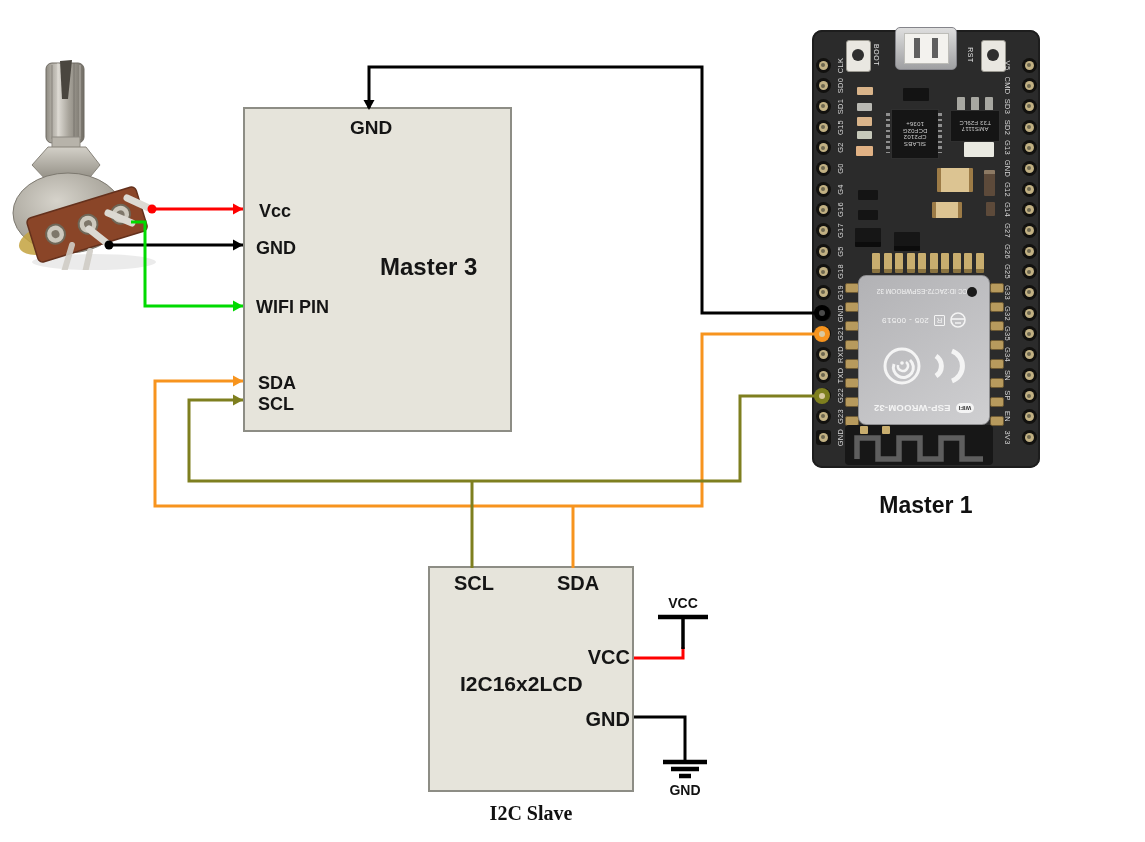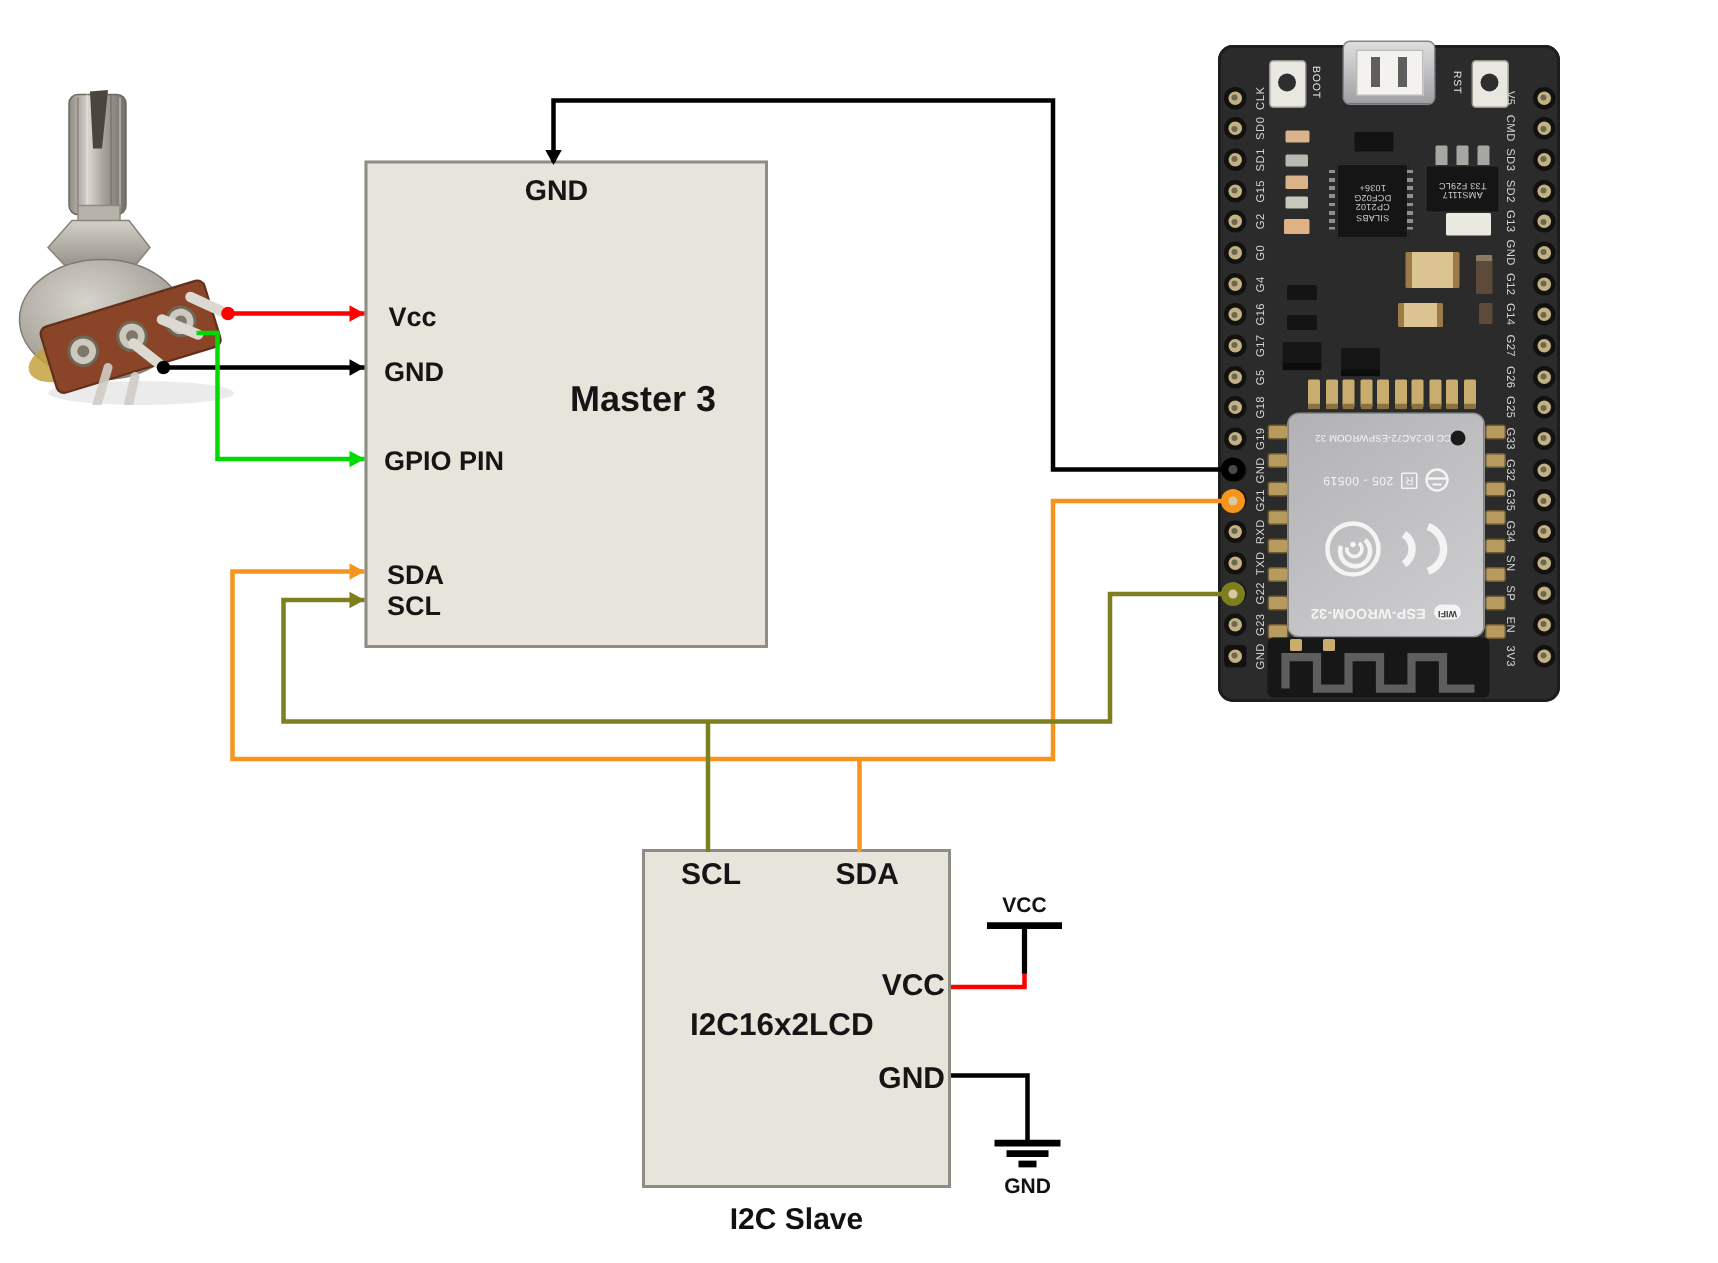--- a/index.html
+++ b/index.html
@@ -117,21 +117,21 @@
       <line x1="70" y1="190" x2="60" y2="224"></line>
       <line x1="88" y1="196" x2="80" y2="231"></line>
     </g>
   </svg>
 
   <div class="box" style="left:243px;top:107px;width:269px;height:325px;">
     <div class="lbl" style="left:96px;top:8px;width:60px;text-align:center;font-size:19px;">GND</div>
     <div class="lbl" style="left:14px;top:92px;font-size:18px;">Vcc</div>
     <div class="lbl" style="left:11px;top:129px;font-size:18px;">GND</div>
     <div class="lbl" style="left:135px;top:144px;font-size:24px;">Master 3</div>
-    <div class="lbl" style="left:11px;top:188px;font-size:18px;">GPIO PIN</div>
+    <div class="lbl" style="left:11px;top:188px;font-size:18px;">WIFI PIN</div>
     <div class="lbl" style="left:13px;top:264px;font-size:18px;">SDA</div>
     <div class="lbl" style="left:13px;top:285px;font-size:18px;">SCL</div>
   </div>
 
   <div id="esp32-board">
 
     <div class="btn" style="left:34px;top:10px;"></div>
     <div class="btn-lbl rot-cw" style="left:47px;top:20px;">BOOT</div>
     <div id="usb-conn">
       <div id="usb-inner">
@@ -316,29 +316,30 @@
         <div class="pin-lbl rot-cw" style="left: 180px; top: 339.505px; text-align: center;">SN</div>
         <div class="pin" style="left: 209.5px; top: 358.172px;"></div>
         <div class="pin-lbl rot-cw" style="left: 180px; top: 360.172px; text-align: center;">SP</div>
         <div class="pin" style="left: 209.5px; top: 378.839px;"></div>
         <div class="pin-lbl rot-cw" style="left: 180px; top: 380.839px; text-align: center;">EN</div>
         <div class="pin" style="left: 209.5px; top: 399.506px;"></div>
         <div class="pin-lbl rot-cw" style="left: 180px; top: 401.506px; text-align: center;">3V3</div>
       </div>
   </div>
 
+  <div class="caption" style="left:812px;top:492px;width:228px;font-size:23px;">Master 1</div>
 
   <div class="box" style="left:428px;top:566px;width:206px;height:226px;">
     <div class="lbl" style="left:24px;top:4px;font-size:20px;">SCL</div>
     <div class="lbl" style="left:127px;top:4px;font-size:20px;">SDA</div>
     <div class="lbl" style="right:2px;top:78px;font-size:20px;">VCC</div>
     <div class="lbl" style="left:30px;top:104px;font-size:21px;">I2C16x2LCD</div>
     <div class="lbl" style="right:2px;top:140px;font-size:20px;">GND</div>
   </div>
-  <div class="caption" style="left:428px;top:802px;width:206px;font-size:20px;">I2C Slave</div>
+  <div class="caption" style="left:428px;top:802px;width:206px;font-size:20px;font-family:Liberation Serif, serif;">I2C Slave</div>
 
   <div class="sym-lbl" style="left:658px;top:595px;">VCC</div>
   <div class="sym-lbl" style="left:660px;top:782px;">GND</div>
 
   <svg id="wires-svg" width="1145" height="842" viewBox="0 0 1145 842">
       <polyline points="152,209 243,209" fill="none" stroke="#ff0000" stroke-width="3"></polyline>
       <polyline points="109,245 243,245" fill="none" stroke="#000000" stroke-width="3"></polyline>
       <polyline points="131,222 145,222 145,306 243,306" fill="none" stroke="#00da00" stroke-width="3"></polyline>
       <polyline points="369,108 369,67 702,67 702,313 822,313" fill="none" stroke="#000000" stroke-width="3"></polyline>
       <polyline points="243,381 155,381 155,506 702,506 702,334 822,334" fill="none" stroke="#f7941e" stroke-width="3"></polyline>

